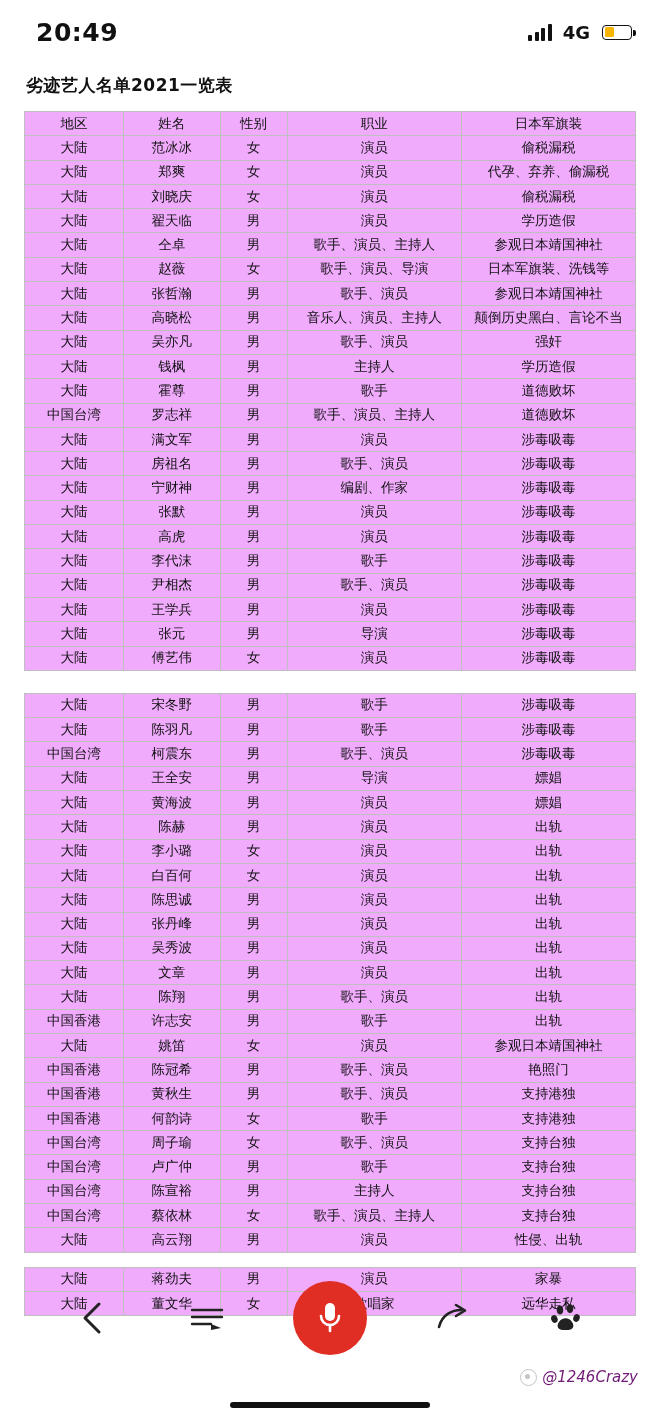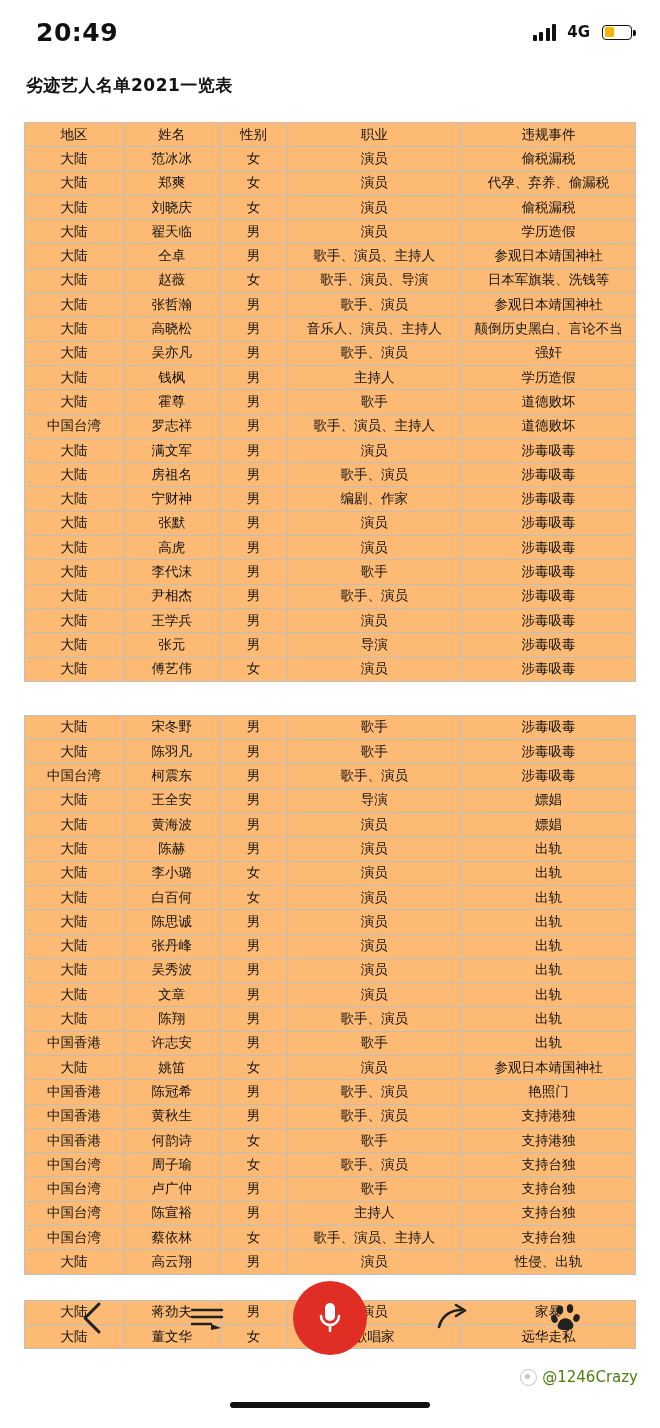--- a/index.html
+++ b/index.html
@@ -47,21 +47,21 @@
     display: block;
     width: 4px;
     background: #111;
     border-radius: 1px;
   }
   .signal i:nth-child(1) { height: 6px; }
   .signal i:nth-child(2) { height: 9px; }
   .signal i:nth-child(3) { height: 13px; }
   .signal i:nth-child(4) { height: 17px; }
   .net-label {
-    font-size: 15px;
+    font-size: 18px;
     font-weight: 600;
     color: #111;
     margin-left: 2px;
   }
   .battery {
     position: relative;
     width: 30px;
     height: 15px;
     border: 1.6px solid #111;
     border-radius: 4px;
@@ -96,22 +96,21 @@
   }
 
   
   .table-wrap {
     padding: 0 24px;
   }
   table {
     width: 100%;
     border-collapse: collapse;
     table-layout: fixed;
-    background: #fdba74;
-    margin-top: 11px;
+    background: #f0abfc;
   }
   td, th {
     border: 1px solid #bfbfbf;
     height: 24.3px;
     font-size: 13.5px;
     color: #111;
     text-align: center;
     vertical-align: middle;
     font-weight: 400;
     white-space: nowrap;
@@ -169,22 +168,23 @@
     border-radius: 3px;
     background: #111;
   }
   .watermark {
     position: absolute;
     right: 22px;
     bottom: 42px;
     display: flex;
     align-items: center;
     gap: 5px;
-    color: #4d7c0f;
+    color: #701a75;
     font-size: 15px;
+    font-style: italic;
   }
   .wm-eye {
     width: 17px;
     height: 17px;
     border-radius: 50%;
     border: 1.6px solid #c4c4c4;
     position: relative;
   }
   .wm-eye::after {
     content: "";
@@ -227,21 +227,21 @@
           <col class="c2">
           <col class="c3">
           <col class="c4">
         </colgroup>
       <thead>
         <tr>
           <th>地区</th>
           <th>姓名</th>
           <th>性别</th>
           <th>职业</th>
-          <th>违规事件</th>
+          <th>日本军旗装</th>
         </tr>
       </thead>
       <tbody>
         <tr>
             <td>大陆</td>
             <td>范冰冰</td>
             <td>女</td>
             <td>演员</td>
             <td>偷税漏税</td>
           </tr>

